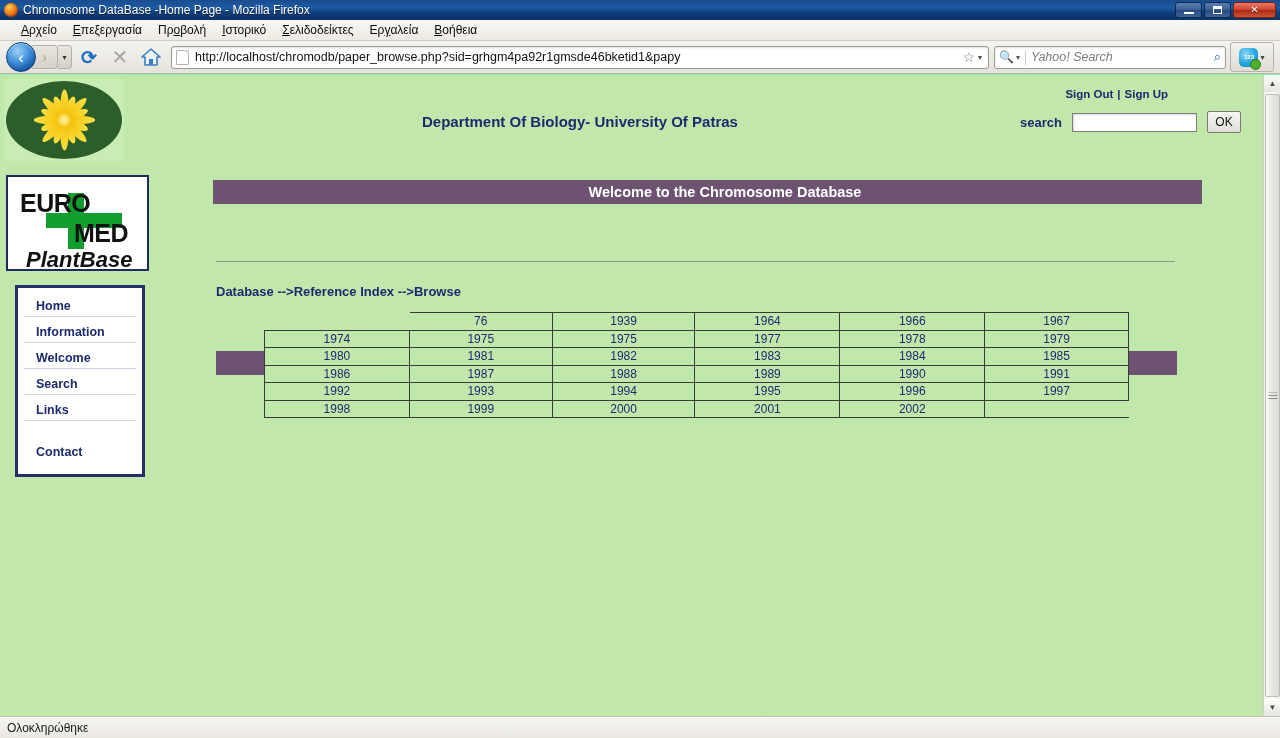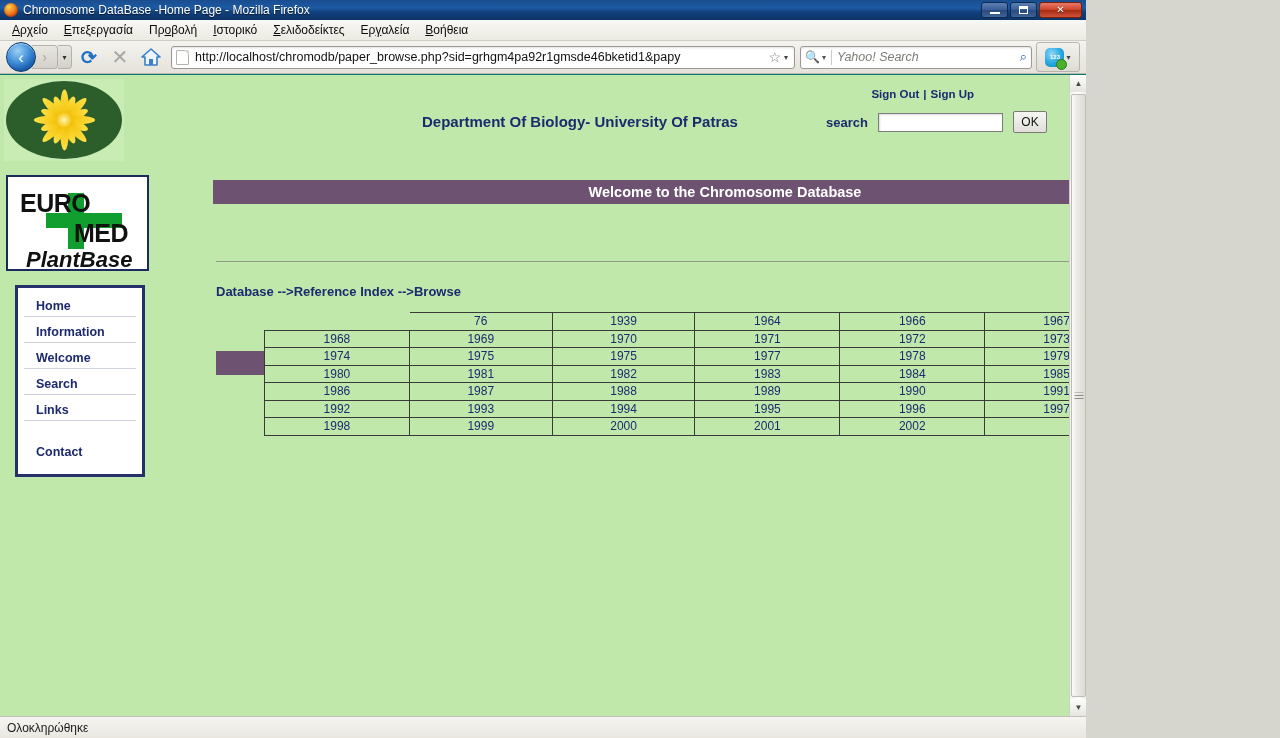--- a/index.html
+++ b/index.html
@@ -5,21 +5,21 @@
   * { box-sizing: border-box; }
   html, body {
     margin: 0; padding: 0;
     width: 1280px; height: 738px;
     overflow: hidden;
     font-family: "Liberation Sans", sans-serif;
     background: #d6d6ce;
   }
 
   
-  .window { width: 1086px; height: 738px; position: relative; background:#0f766e; }
+  .window { width: 1280px; height: 738px; position: relative; background:#86efac; }
 
   .titlebar {
     height: 20px;
     background: linear-gradient(180deg,#1a4d8f 0%, #1d5ba5 40%, #11407c 60%, #0c3367 100%);
     display: flex; align-items: center;
     padding: 0 2px 0 4px;
     position: relative;
   }
   .titlebar .ffox-icon {
     width: 14px; height: 14px; margin-right: 5px;
@@ -50,21 +50,21 @@
   }
   .wbtn .glyph-min { display:block; width:10px; height:2px; background:#fff; margin-top:5px; }
   .wbtn .glyph-max { display:block; width:9px; height:8px; border:1.5px solid #fff; border-top-width:3px; }
 
   
   .menubar {
     height: 21px;
     background: linear-gradient(180deg,#f7f7f4 0%, #eceae2 100%);
     border-bottom: 1px solid #cfcdc4;
     display:flex; align-items:center;
-    padding-left: 4px;
+    padding-left: 13px;
     font-size: 12px; color:#0b0b0b;
     gap: 0px;
   }
   .menubar .mi { padding: 2px 8px; white-space: nowrap; cursor: default; }
   .menubar .mi .acc { text-decoration: underline; }
 
   
   .navbar {
     height: 33px;
     background: linear-gradient(180deg,#f4f3ef 0%, #e4e2da 100%);
@@ -514,28 +514,20 @@
             <col class="c6">
         </colgroup>
         <tbody id="yearbody">
             <tr>
               <td class="blank">&nbsp;</td>
               <td><a href="#">76</a></td>
               <td><a href="#">1939</a></td>
               <td><a href="#">1964</a></td>
               <td><a href="#">1966</a></td>
               <td><a href="#">1967</a></td>
-            </tr>
-            <tr>
-              <td><a href="#">1968</a></td>
-              <td><a href="#">1969</a></td>
-              <td><a href="#">1970</a></td>
-              <td><a href="#">1971</a></td>
-              <td><a href="#">1972</a></td>
-              <td><a href="#">1973</a></td>
             </tr>
             <tr>
               <td><a href="#">1974</a></td>
               <td><a href="#">1975</a></td>
               <td><a href="#">1975</a></td>
               <td><a href="#">1977</a></td>
               <td><a href="#">1978</a></td>
               <td><a href="#">1979</a></td>
             </tr>
             <tr>

